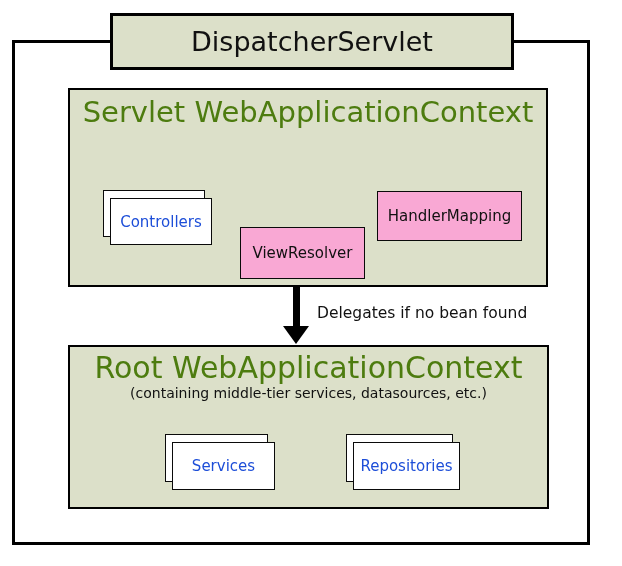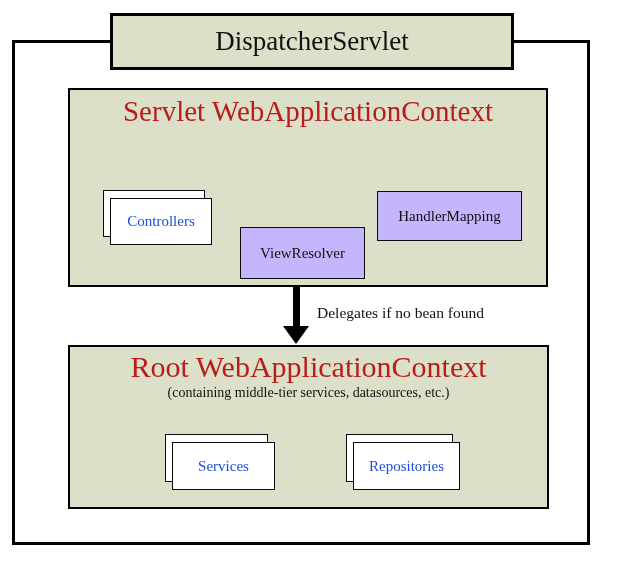--- a/index.html
+++ b/index.html
@@ -7,21 +7,20 @@
     padding: 0;
     background: #ffffff;
     font-family: "DejaVu Sans", "Liberation Sans", sans-serif;
   }
   #canvas {
     position: relative;
     width: 622px;
     height: 566px;
     background: #ffffff;
     overflow: hidden;
-    font-family: Liberation Serif, serif;
   }
   .outer-box {
     position: absolute;
     left: 12px; top: 40px;
     width: 578px; height: 505px;
     border: 3px solid #000;
     box-sizing: border-box;
     background: #ffffff;
     z-index: 1;
   }
@@ -51,38 +50,38 @@
     left: 68px; top: 88px;
     width: 480px; height: 199px;
   }
   .root-context {
     left: 68px; top: 345px;
     width: 481px; height: 164px;
   }
   .ctx-title {
     text-align: center;
     font-size: 29px;
-    color: #b91c1c;
+    color: #4d7c0f;
     margin-top: 5px;
     white-space: nowrap;
   }
   .root-context .ctx-title {
     font-size: 30px;
     margin-top: 3px;
   }
   .ctx-caption {
     text-align: center;
     font-size: 14px;
     line-height: 17px;
     color: #111;
   }
   
   .bean-box {
     position: absolute;
-    background: #c4b5fd;
+    background: #f9a8d4;
     border: 1.5px solid #0a0a0a;
     box-sizing: border-box;
     display: flex;
     align-items: center;
     justify-content: center;
     font-size: 15px;
     color: #111;
   }
   .viewresolver-box { left: 170px; top: 137px; width: 125px; height: 52px; }
   .handlermapping-box { left: 307px; top: 101px; width: 145px; height: 50px; }

